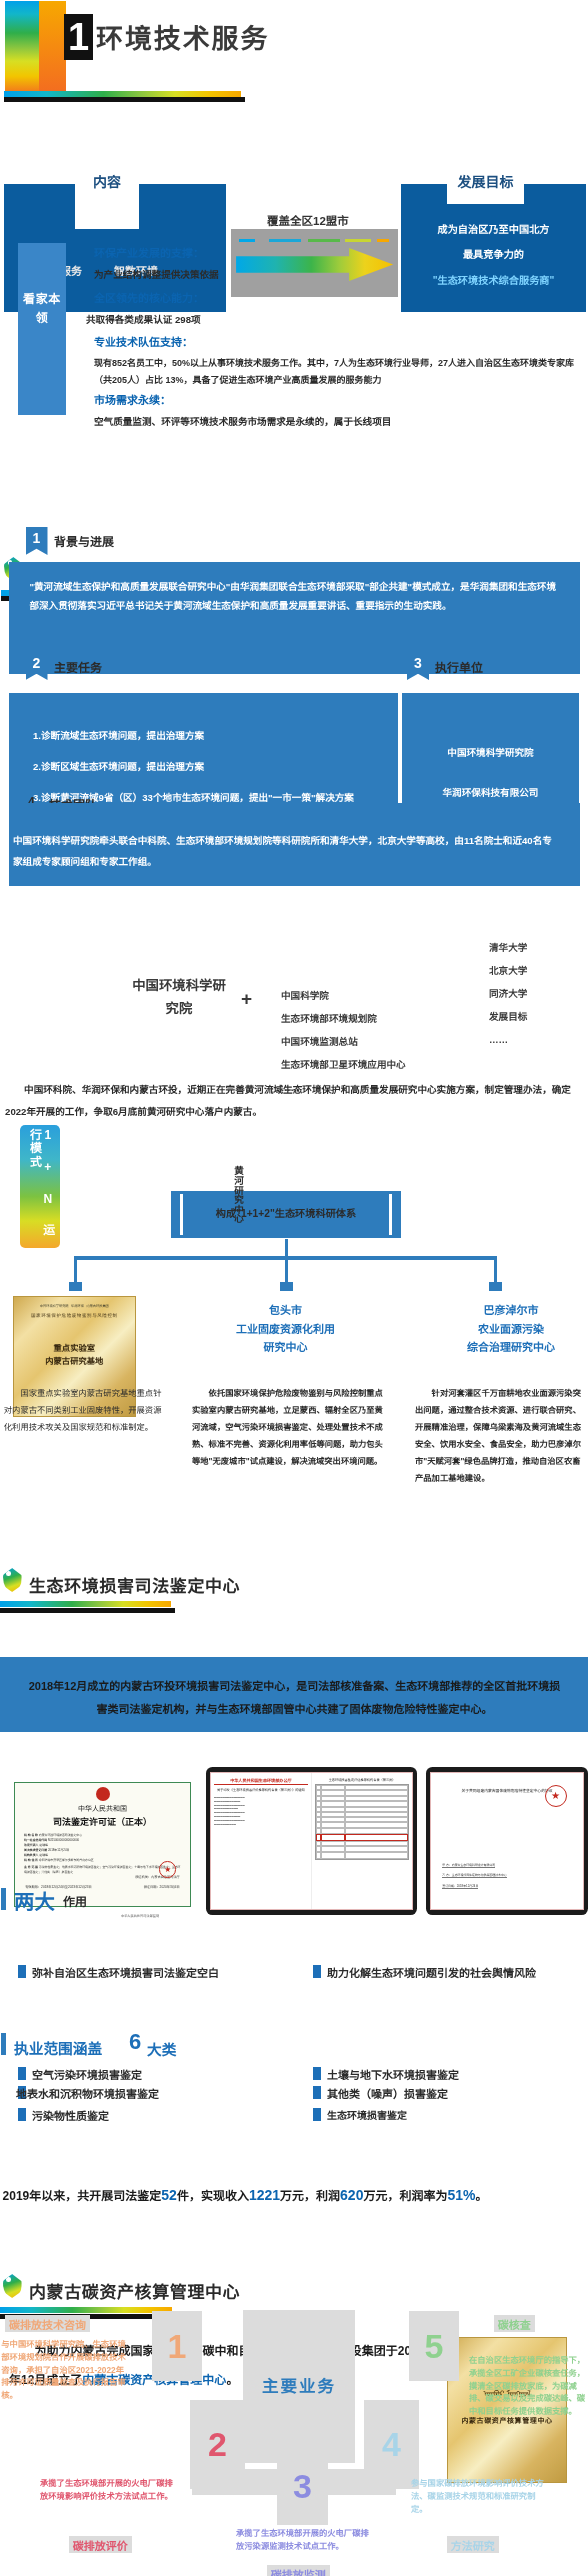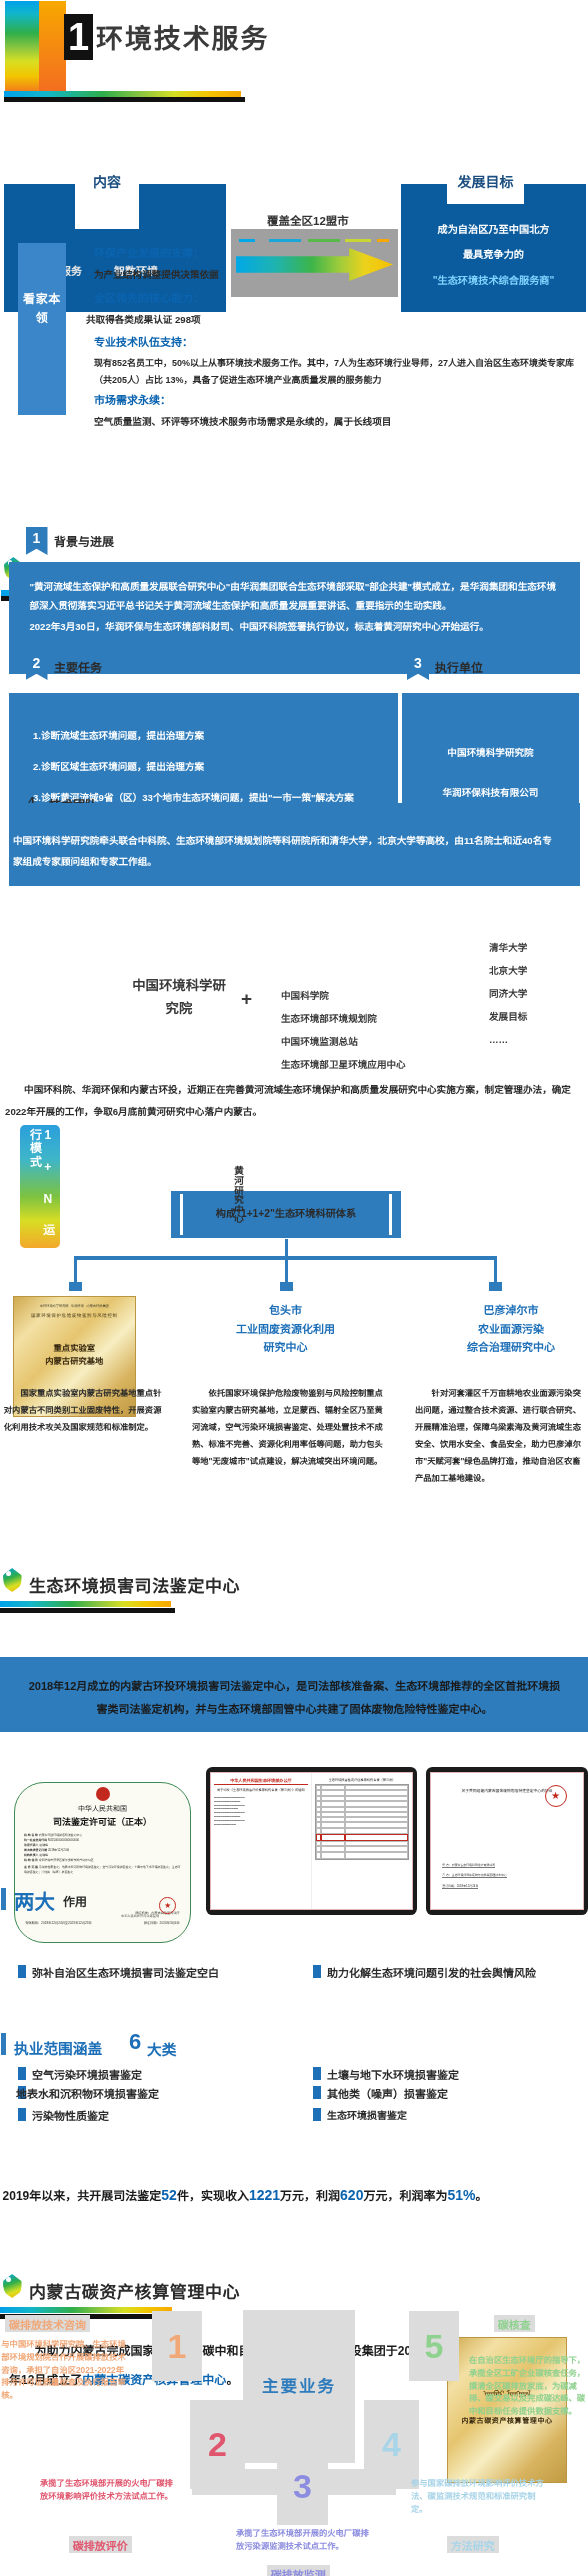--- a/index.html
+++ b/index.html
@@ -165,21 +165,20 @@
 <div class="abs" style="left:32px;top:561px;font-size:17px;font-weight:bold;color:#2a2a2a;letter-spacing:0.6px;">黄河流域生态保护和高质量发展联合研究中心</div>
 <div class="gradbar" style="left:1.3px;top:590px;width:239px;"></div>
 <div class="gradbar-shadow" style="left:1.3px;top:596px;width:241px;"></div>
 
 <div class="flag" style="left:25.5px;top:527px;">
   <span>1</span>
 </div>
 <div class="flag-label" style="left:54px;top:532px;">背景与进展</div>
 <div class="blue-panel abs" style="left:9px;top:562px;width:571px;height:112px;">
   <div style="padding:15.3px 19px 0 20.4px;font-size:9.6px;line-height:19px;font-weight:bold;color:#fff;">"黄河流域生态保护和高质量发展联合研究中心"由华润集团联合生态环境部采取"部企共建"模式成立，是华润集团和生态环境部深入贯彻落实习近平总书记关于黄河流域生态保护和高质量发展重要讲话、重要指示的生动实践。</div>
-  <div style="padding:2.6px 19px 0 20.4px;font-size:9.6px;line-height:18px;font-weight:bold;color:#fff;">2022年3月30日，华润环保与生态环境部科财司、中国环科院签署执行协议，标志着黄河研究中心开始运行。</div>
 </div>
 
 <div class="flag" style="left:25.5px;top:652px;">
   <span>2</span>
 </div>
 <div class="flag-label" style="left:54px;top:658px;">主要任务</div>
 <div class="blue-panel abs" style="left:9px;top:693px;width:389px;height:176px;">
   <div style="padding:27px 0 0 24px;font-size:9.6px;line-height:31px;font-weight:bold;color:#fff;">
     <div>1.诊断流域生态环境问题，提出治理方案</div>
     <div>2.诊断区域生态环境问题，提出治理方案</div>
@@ -255,34 +254,34 @@
   <div style="text-align:center;margin-top:1.3px;font-size:8.3px;font-weight:bold;color:#3a2a10;">内蒙古研究基地</div>
 </div>
 
 <div class="abs" style="left:225px;top:1301px;width:121px;text-align:center;font-size:11px;line-height:18.5px;font-weight:bold;color:#1d6fb8;white-space:pre-line;">包头市
 工业固废资源化利用
 研究中心</div>
 <div class="abs" style="left:447px;top:1301px;width:128px;text-align:center;font-size:11px;line-height:18.5px;font-weight:bold;color:#1d6fb8;white-space:pre-line;">巴彦淖尔市
 农业面源污染
 综合治理研究中心</div>
 
-<div class="abs" style="left:3.8px;top:1385px;width:160px;font-size:8.3px;line-height:17px;font-weight:bold;color:#2b2b2b;text-indent:16.6px;">国家重点实验室内蒙古研究基地重点针对内蒙古不同类别工业固废特性，开展资源化利用技术攻关及国家规范和标准制定。</div>
+<div class="abs" style="left:3.8px;top:1385px;width:160px;font-size:8.3px;line-height:17px;font-weight:normal;color:#2b2b2b;text-indent:16.6px;">国家重点实验室内蒙古研究基地重点针对内蒙古不同类别工业固废特性，开展资源化利用技术攻关及国家规范和标准制定。</div>
 <div class="abs" style="left:192px;top:1385px;width:192px;font-size:8.3px;line-height:17px;font-weight:bold;color:#2b2b2b;text-indent:16.6px;">依托国家环境保护危险废物鉴别与风险控制重点实验室内蒙古研究基地，立足蒙西、辐射全区乃至黄河流域，空气污染环境损害鉴定、处理处置技术不成熟、标准不完善、资源化利用率低等问题，助力包头等地"无废城市"试点建设，解决流域突出环境问题。</div>
 <div class="abs" style="left:415px;top:1385px;width:171px;font-size:8.3px;line-height:17px;font-weight:bold;color:#2b2b2b;text-indent:16.6px;">针对河套灌区千万亩耕地农业面源污染突出问题，通过整合技术资源、进行联合研究、开展精准治理，保障乌梁素海及黄河流域生态安全、饮用水安全、食品安全，助力巴彦淖尔市"天赋河套"绿色品牌打造，推动自治区农畜产品加工基地建设。</div>
 
 <div class="drop-icon" style="left:2.6px;top:1568px;"></div>
 <div class="abs" style="left:29px;top:1572px;font-size:17px;font-weight:bold;color:#2a2a2a;letter-spacing:0.6px;">生态环境损害司法鉴定中心</div>
 <div class="gradbar" style="left:0px;top:1601px;width:171px;"></div>
 <div class="gradbar-shadow" style="left:0px;top:1608px;width:175px;"></div>
 
 <div class="blue-panel abs" style="left:0px;top:1657px;width:589px;height:75px;">
   <div style="padding:18px 28px 0 28px;text-align:center;font-size:11px;line-height:23px;font-weight:bold;color:#1a1a1a;">2018年12月成立的内蒙古环投环境损害司法鉴定中心，是司法部核准备案、生态环境部推荐的全区首批环境损害类司法鉴定机构，并与生态环境部固管中心共建了固体废物危险特性鉴定中心。</div>
 </div>
 
-<div class="cert" style="left:14px;top:1782px;width:177px;height:161px;border-radius:30px;">
+<div class="cert" style="left:14px;top:1782px;width:177px;height:125px;">
   <div style="text-align:center;padding-top:3.8px;">
     <div style="width:14px;height:14px;margin:0 auto;background:#c3281e;border-radius:50%;"></div>
   </div>
   <div style="text-align:center;font-size:7px;margin-top:2.6px;color:#1a1a1a;">中华人民共和国</div>
   <div style="text-align:center;font-size:9px;font-weight:bold;margin-top:1.3px;color:#111;">司法鉴定许可证（正本）</div>
   <div style="margin:5.1px 9px 0 9px;font-size:2.9px;line-height:5.1px;color:#333;">
     <div><b>机 构 名 称</b>
          <span>内蒙古环投环境损害司法鉴定中心</span></div>
     <div><b>统一社会信用代码</b>
          <span>MJ15000000000000000</span></div>

